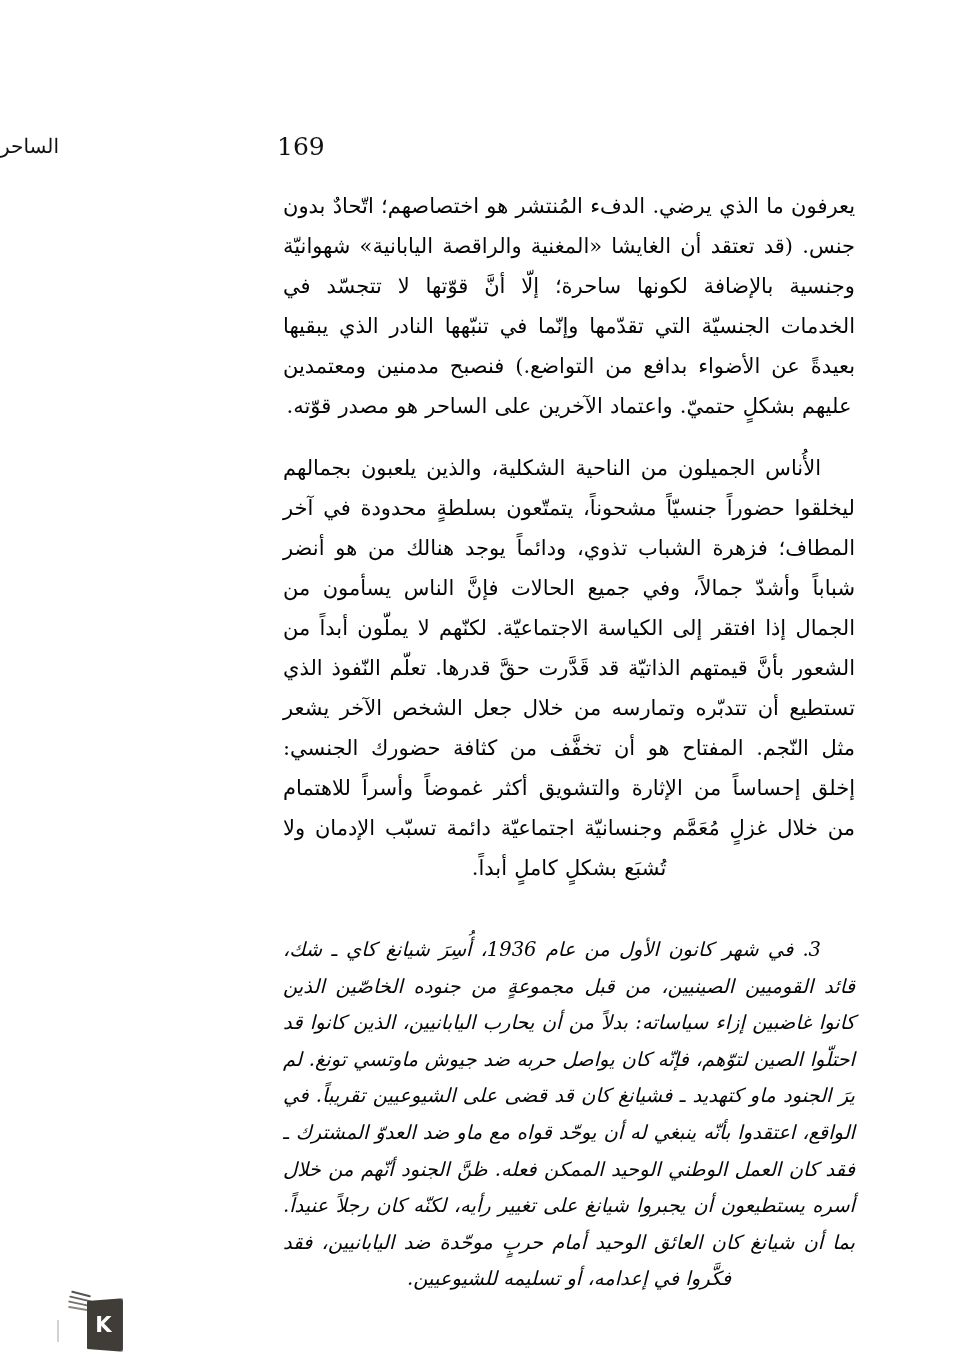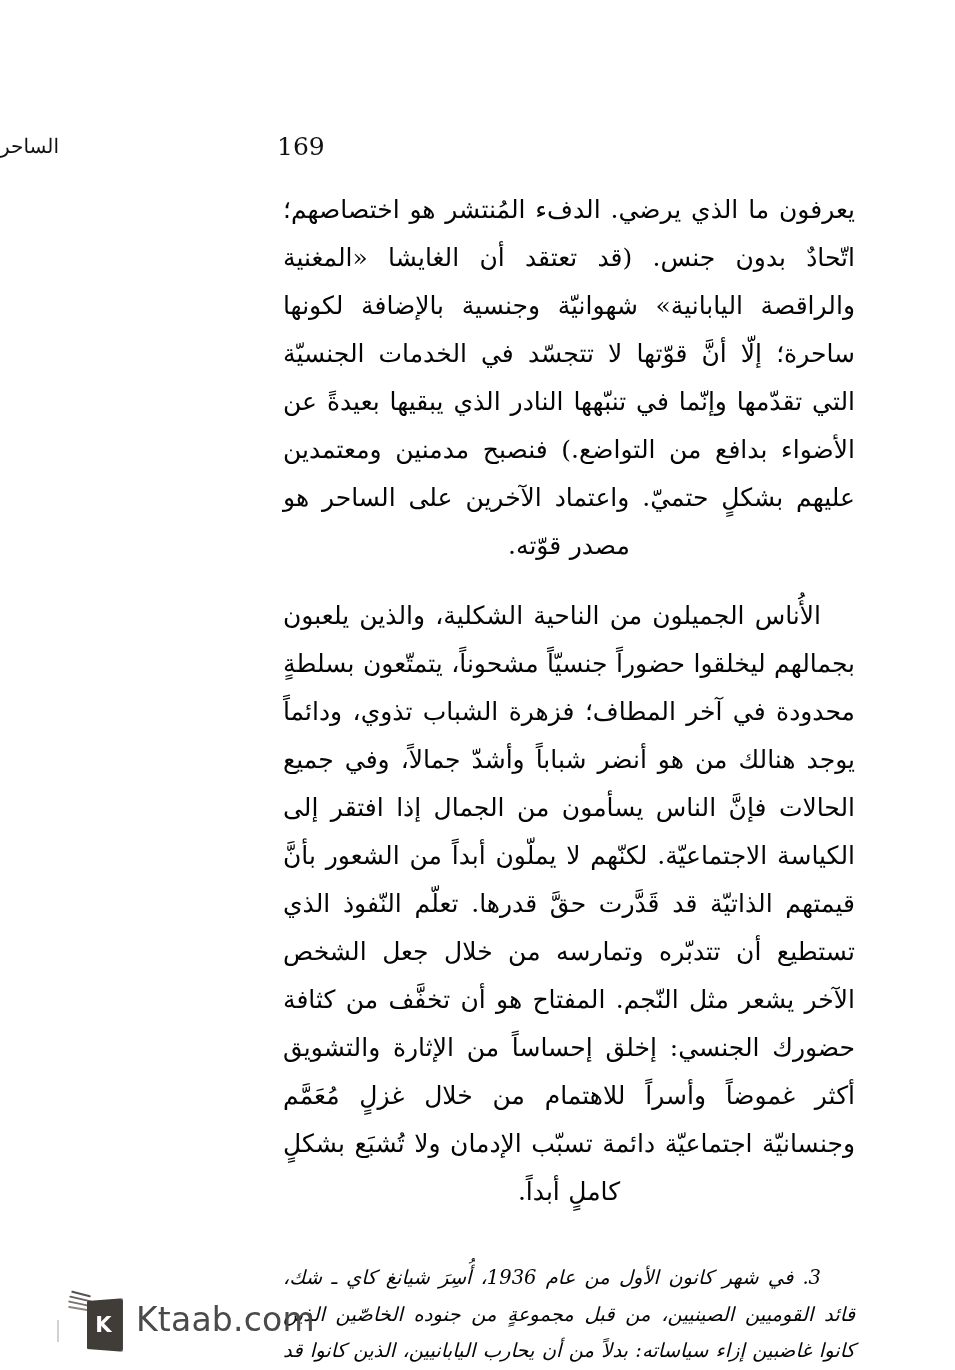--- a/index.html
+++ b/index.html
@@ -72,22 +72,22 @@
     right: 100px;
     width: 572px;
     direction: rtl;
     text-align: justify;
     text-align-last: center;
   }
 
   p.body-par {
     margin: 0 0 0 0;
     font-family: "DejaVu Serif", "Liberation Serif", serif;
-    font-size: 25px;
-    line-height: 48px;
+    font-size: 21px;
+    line-height: 40px;
     text-align: justify;
     text-justify: inter-word;
     word-spacing: 0.5px;
     color: #050505;
   }
   p.body-par.first-run {
     text-align-last: center;
   }
   p.par-indent {
     text-indent: 34px;
@@ -214,16 +214,15 @@
     <span class="wm-logo">
       <span class="wm-pages">
         <span></span>
           <span></span>
           <span></span>
           <span></span>
       </span>
       <span class="wm-book-cover"></span>
       <span class="wm-book-k">K</span>
     </span>
-    <span class="wm-text">Ktaab.com</span>
   </div>
 
 </div>
 
 </body></html>

